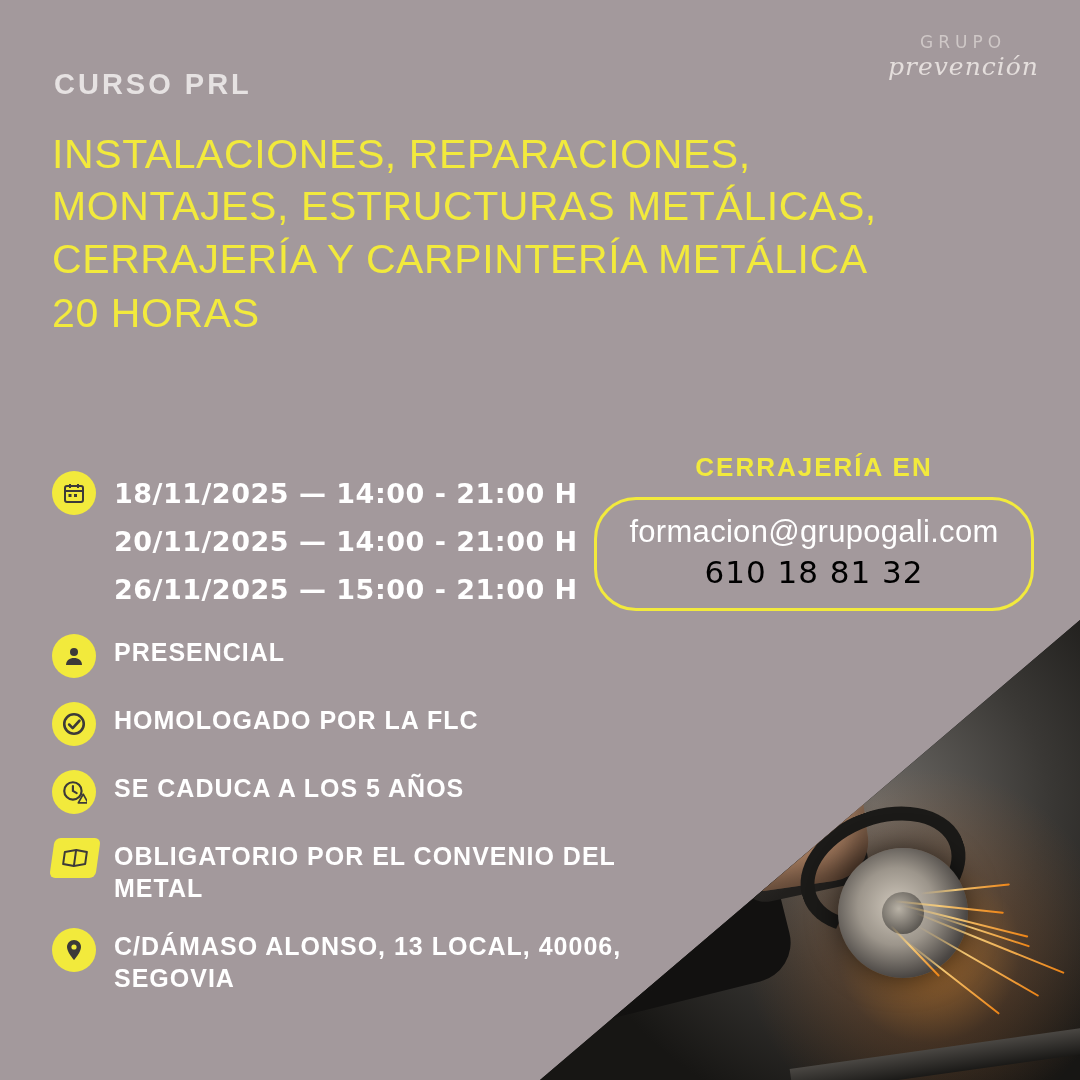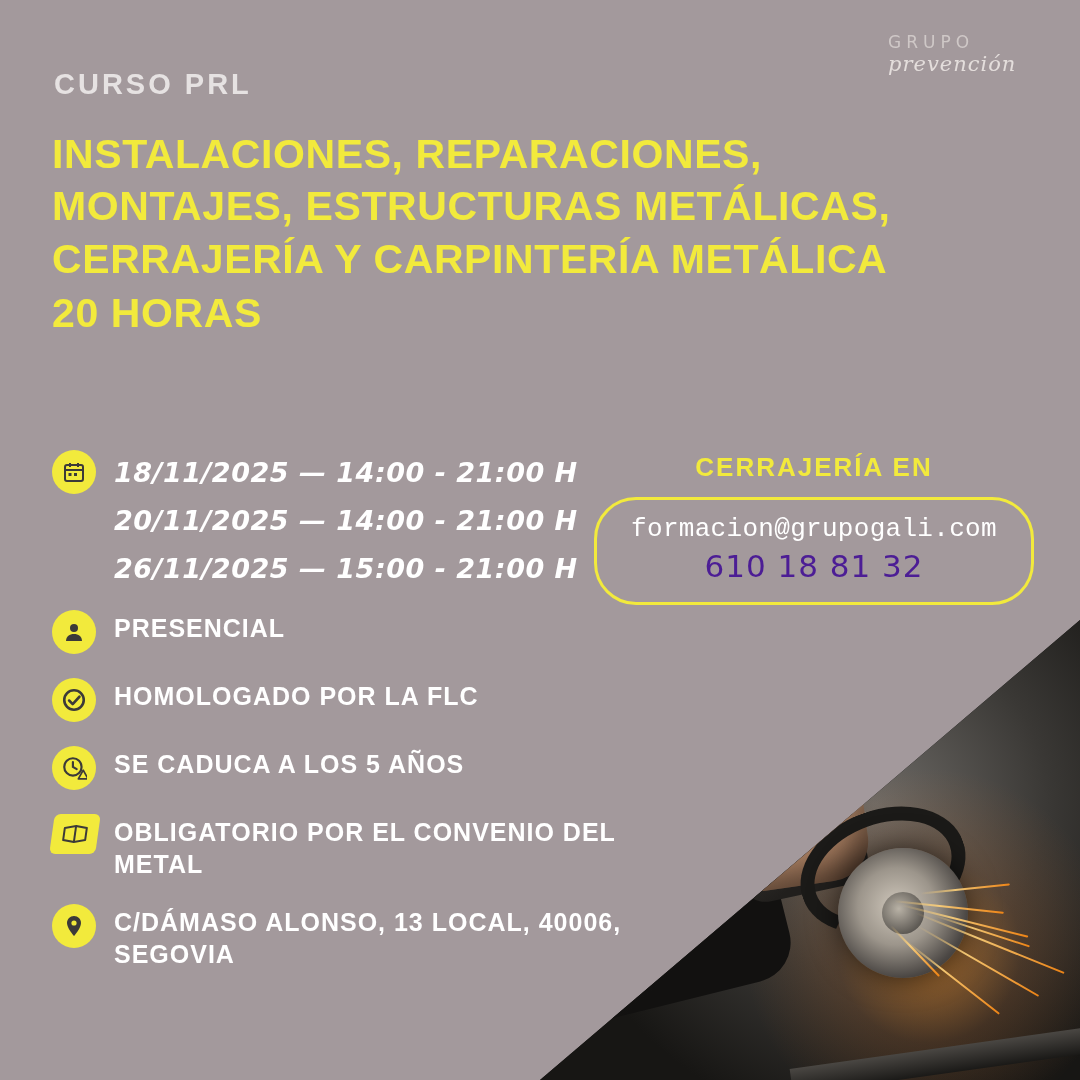--- a/index.html
+++ b/index.html
@@ -111,86 +111,85 @@
     font-size: 29px;
     font-weight: bold;
     letter-spacing: 3px;
     color: #e6e2e2;
   }
   .title {
     position: absolute;
     left: 52px; top: 128px;
     width: 840px;
     font-size: 41px;
-    font-weight: bold;
+    font-weight: normal;
     line-height: 1.28;
     letter-spacing: 0.6px;
     color: #f2ea3c;
   }
   .hours {
     display: block;
     margin-top: 2px;
   }
 
   
   .logo {
     position: absolute;
     right: 42px; top: 32px;
     width: 150px; height: 110px;
-    text-align: left;
+    text-align: center;
     color: #cfc7c7;
   }
   .logo-grupo {
     font-size: 17px;
     letter-spacing: 5px;
     color: #cfc8c7;
     font-family: "DejaVu Sans", sans-serif;
   }
   .logo-gali {
     font-size: 47px;
     font-weight: bold;
     letter-spacing: 2px;
     line-height: 0.95;
     color: #efe9e7;
     font-family: "DejaVu Sans", sans-serif;
   }
   .logo-gali .g-accent { color: #f2ea3c; }
   .logo-prev {
-    font-size: 21px;
+    font-size: 25px;
     letter-spacing: 1px;
     color: #e4dedc;
     font-family: "DejaVu Serif", serif;
     font-style: italic;
   }
 
   
   .dates {
     position: absolute;
-    left: 52px; top: 448px;
+    left: 52px; top: 469px;
     width: 560px;
-    font-style: italic;
   }
   .date-row {
     display: flex;
     align-items: center;
     height: 48px;
   }
   .date-row .icon-slot { width: 62px; }
   .date-text {
     font-size: 27px;
     font-weight: bold;
     color: #ffffff;
     letter-spacing: 0.5px;
     font-family: "DejaVu Sans", sans-serif;
   }
 
   
   .features {
     position: absolute;
-    left: 52px; top: 608px;
+    left: 52px; top: 632px;
     width: 620px;
   }
   .feature {
     display: flex;
     align-items: flex-start;
     margin-bottom: 22px;
   }
   .feature .icon-slot {
     width: 62px;
     flex: 0 0 62px;
@@ -237,28 +236,28 @@
     letter-spacing: 2px;
     color: #f2ea3c;
     margin-bottom: 14px;
   }
   .cta-box {
     border: 3px solid #f2ea3c;
     border-radius: 42px;
     padding: 14px 10px 18px;
   }
   .cta-email {
-    font-size: 26px;
+    font-size: 31px;
     color: #ffffff;
-    font-family: Liberation Mono, monospace;
+    font-family: Liberation Sans, sans-serif;
     letter-spacing: 0.3px;
   }
   .cta-phone {
     font-size: 31px;
-    color: #4c1d95;
+    color: #000000;
     font-family: "DejaVu Sans", sans-serif;
     letter-spacing: 1px;
     margin-top: 4px;
   }
 </style>
 </head>
 <body>
 
 <div class="poster">
 

